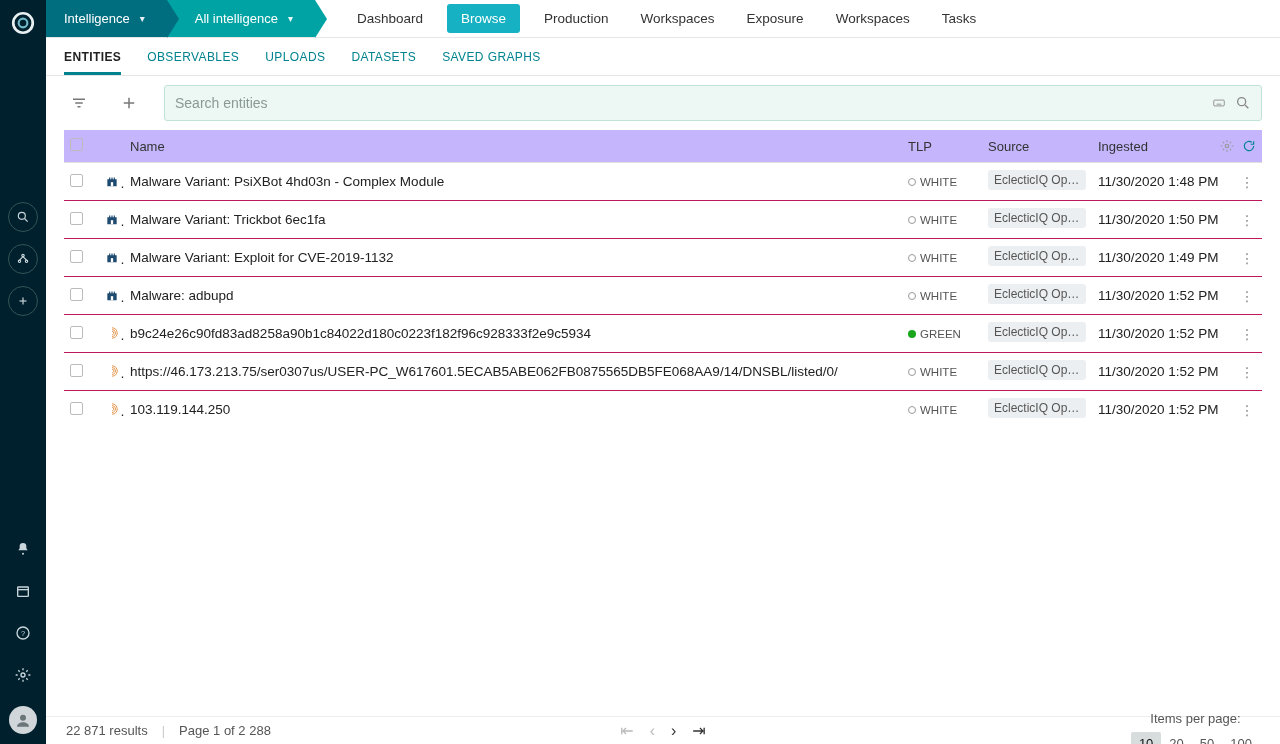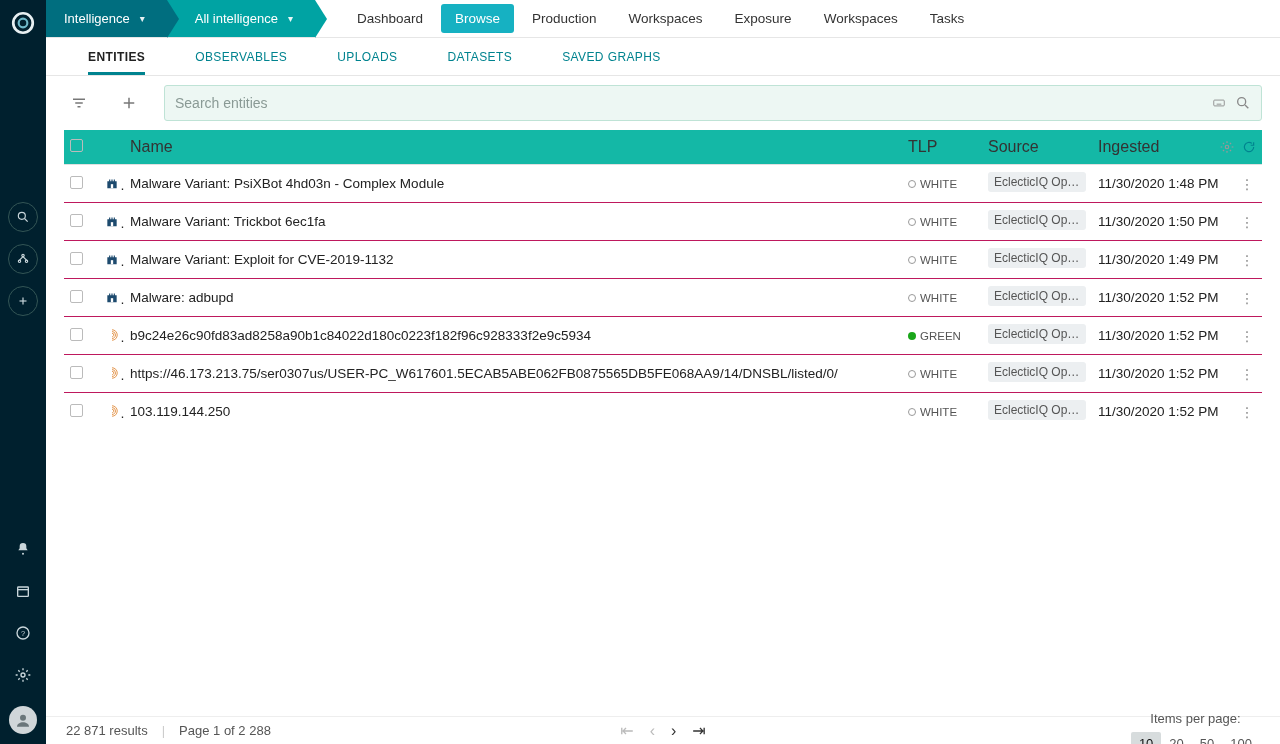--- a/index.html
+++ b/index.html
@@ -55,32 +55,31 @@
     color: inherit;
   }
   .crumb.first::after { color: #006e7f; z-index: 2;}
   .crumb.second::after { color: #00a3a3; }
 
   .topnav { display: flex; align-items: stretch; margin-left: 26px; }
   .topnav a {
     display: flex; align-items: center; padding: 0 16px;
     color: #333; text-decoration: none; font-size: 13.5px; cursor: pointer;
   }
-  .topnav a.active { background: #16b1c2; color: #fff; border-radius: 3px; margin: 4px 2px; padding: 3px 14px;}
+  .topnav a.active { background: #16b1c2; color: #fff; border-radius: 3px; margin: 4px 8px; padding: 3px 14px;}
 
   
   .subtabs {
     height: 38px; display: flex; align-items: stretch; padding: 0 18px; gap: 26px;
     border-bottom: 1px solid #e6e6e6;
   }
   .subtabs a {
     display: flex; align-items: center; font-size: 12px; letter-spacing: .4px;
     color: #00838f; text-decoration: none; cursor: pointer; border-bottom: 3px solid transparent;
     padding-top: 3px;
-    margin-left: 24px;
   }
   .subtabs a.active { color: #222; border-bottom-color: #00838f; font-weight: 600;}
 
   
   .toolbar {
     height: 54px; display: flex; align-items: center; gap: 20px; padding: 0 18px;
   }
   .tool-btn {
     width: 30px; height: 30px; display: flex; align-items:center; justify-content:center;
     color: #6b6b6b; cursor: pointer; border-radius: 3px;
@@ -93,22 +92,22 @@
     flex: 1; border: none; background: transparent; outline: none; font-size: 14px;
     color: #333;
   }
   .search-wrap input::placeholder { color: #8a9a95; }
   .search-wrap .sicon { color: #777; cursor: pointer; }
 
   
   .table-wrap { flex: 1; overflow: auto; padding: 0 18px; }
   table { width: 100%; border-collapse: collapse; table-layout: fixed; }
   thead th {
-    text-align: left; font-weight: 500; font-size: 16px; color: #333;
-    padding: 8px 6px; border-bottom: 1px solid #e0e0e0; background: #14b8a6;
+    text-align: left; font-weight: 500; font-size: 13px; color: #333;
+    padding: 8px 6px; border-bottom: 1px solid #e0e0e0; background: #c4b5fd;
     white-space: nowrap;
   }
   tbody td {
     padding: 7px 6px; border-bottom: 1px solid #be185d; font-size: 13.5px; color: #222;
     white-space: nowrap; overflow: hidden; text-overflow: ellipsis;
   }
   col.chk { width: 34px; }
   col.icon { width: 26px; }
   col.name { }
   col.tlp { width: 80px; }

